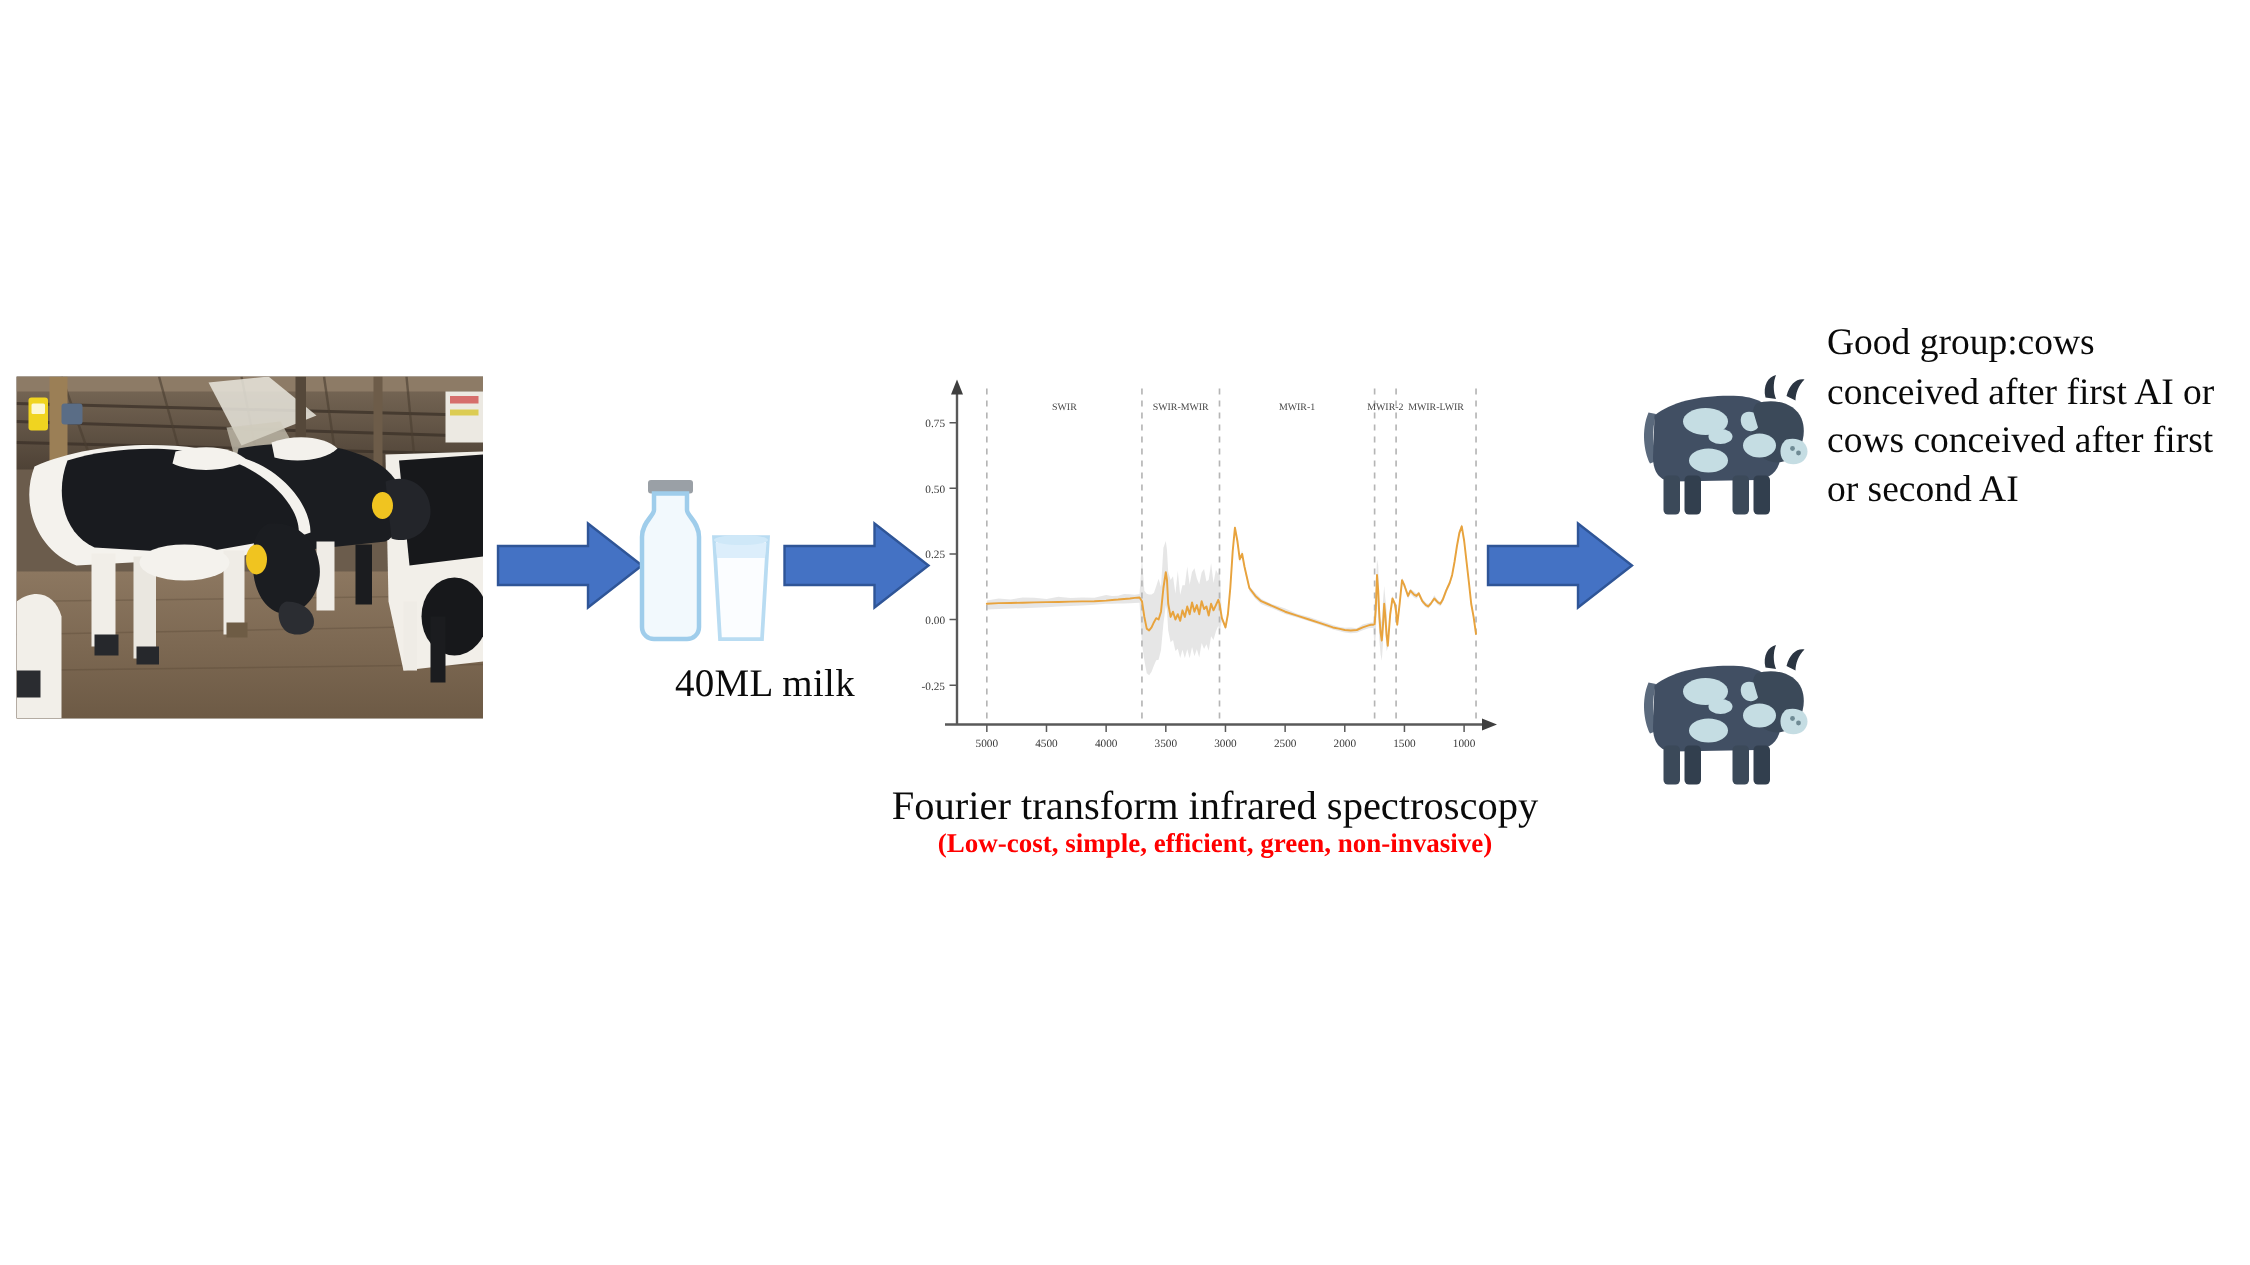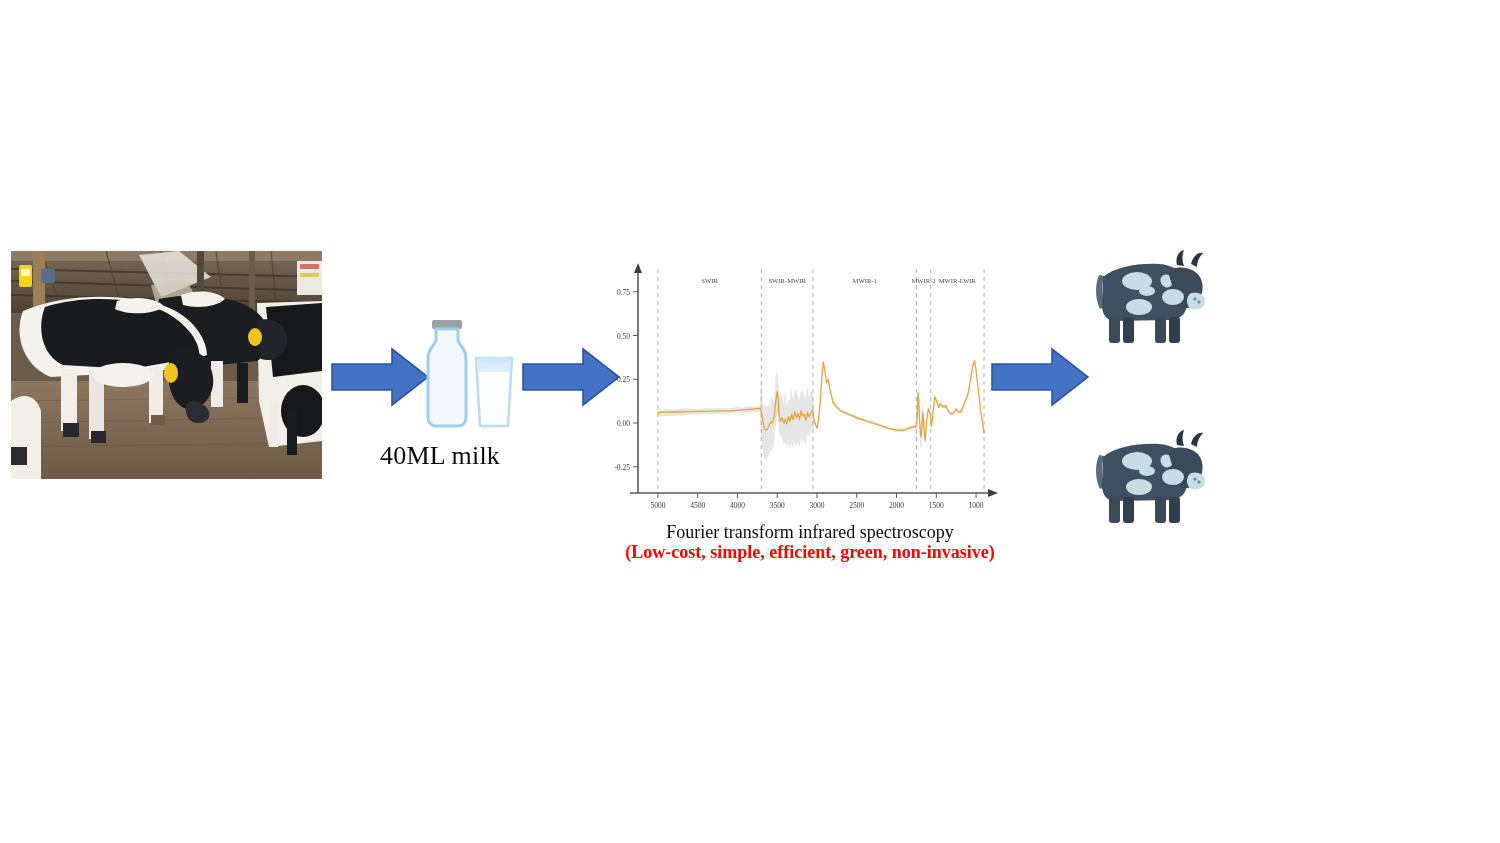--- a/index.html
+++ b/index.html
@@ -21,33 +21,33 @@
   .photo svg{display:block;}
 
   
   .arrow{position:absolute;}
   .arrow svg{display:block;}
 
   
   .milk-group{position:absolute;left:398px;top:320px;width:150px;height:110px;}
   .milk-label{
     position:absolute;left:380px;top:441px;width:190px;
-    text-align:left;font-size:26px;color:#0b0b0b;
+    text-align:right;font-size:26px;color:#0b0b0b;
     font-family:"Liberation Serif", serif;letter-spacing:.2px;
   }
 
   
-  .chart-wrap{position:absolute;left:600px;top:261px;width:400px;height:252px;text-align:right;}
+  .chart-wrap{position:absolute;left:600px;top:251px;width:400px;height:252px;text-align:right;}
   .chart-wrap svg{display:block;}
 
   .caption{
     position:absolute;left:470px;top:522px;width:680px;text-align:center;
   }
   .caption .line1{
-    font-size:18px;color:#0a0a0a;font-family:"Liberation Serif", serif;
+    font-size:27px;color:#0a0a0a;font-family:"Liberation Serif", serif;
     line-height:1.12;white-space:nowrap;
   }
   .caption .line2{
     font-size:18px;color:#ff0000;font-weight:bold;
     font-family:"Liberation Serif", serif;line-height:1.15;white-space:nowrap;
   }
 
   
   .cow{position:absolute;}
   .cow svg{display:block;}
@@ -281,20 +281,21 @@
       <ellipse cx="54" cy="62" rx="13" ry="8" fill="#c5dde3"></ellipse>
       <ellipse cx="88" cy="52" rx="11" ry="8" fill="#c5dde3"></ellipse>
 
       <rect x="24" y="72" width="11" height="26" rx="3" fill="#3b4959"></rect>
       <rect x="38" y="72" width="11" height="26" rx="3" fill="#323f4e"></rect>
       <rect x="70" y="72" width="11" height="26" rx="3" fill="#3b4959"></rect>
       <rect x="84" y="72" width="11" height="26" rx="3" fill="#323f4e"></rect>
     </svg>
   </div>
 
+  <div class="right-text rt-good">Good group:cows conceived after first AI or cows conceived after first or second AI</div>
 
   <div class="cow" style="left:1085px;top:425px;">
     <svg width="125" height="100" viewBox="0 0 125 100" xmlns="http://www.w3.org/2000/svg">
       <path d="M14,30 C9,42 11,56 15,64 L20,62 C17,54 16,42 19,31 Z" fill="#5b6a7d"></path>
       <path d="M18,32 C30,22 52,18 74,19 C88,20 96,26 100,34 L102,58 C102,68 96,74 86,75 L30,76 C22,76 17,70 17,60 Z" fill="#414f63"></path>
       <path d="M86,24 C98,20 112,24 116,34 C120,44 116,58 106,62 C96,66 86,60 84,50 C82,40 82,28 86,24 Z" fill="#3b4959"></path>
       <path d="M92,20 C90,12 94,6 99,5 C97,10 97,16 99,21 Z" fill="#2b3542"></path>
       <path d="M106,19 C108,11 113,7 118,8 C114,12 112,17 112,22 Z" fill="#2b3542"></path>
       <path d="M84,30 C78,28 74,32 76,38 C78,43 84,44 87,40 Z" fill="#c5dde3"></path>
       <path d="M106,48 C114,46 120,50 120,56 C120,62 114,66 107,64 C101,62 100,52 106,48 Z" fill="#c5dde3"></path>

